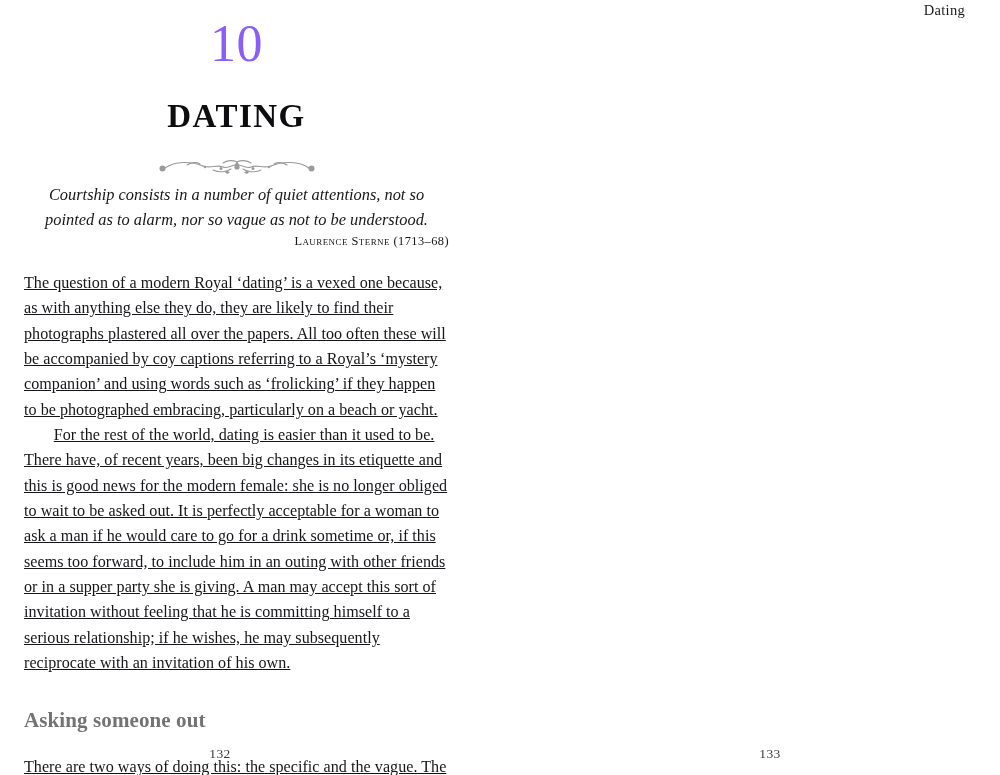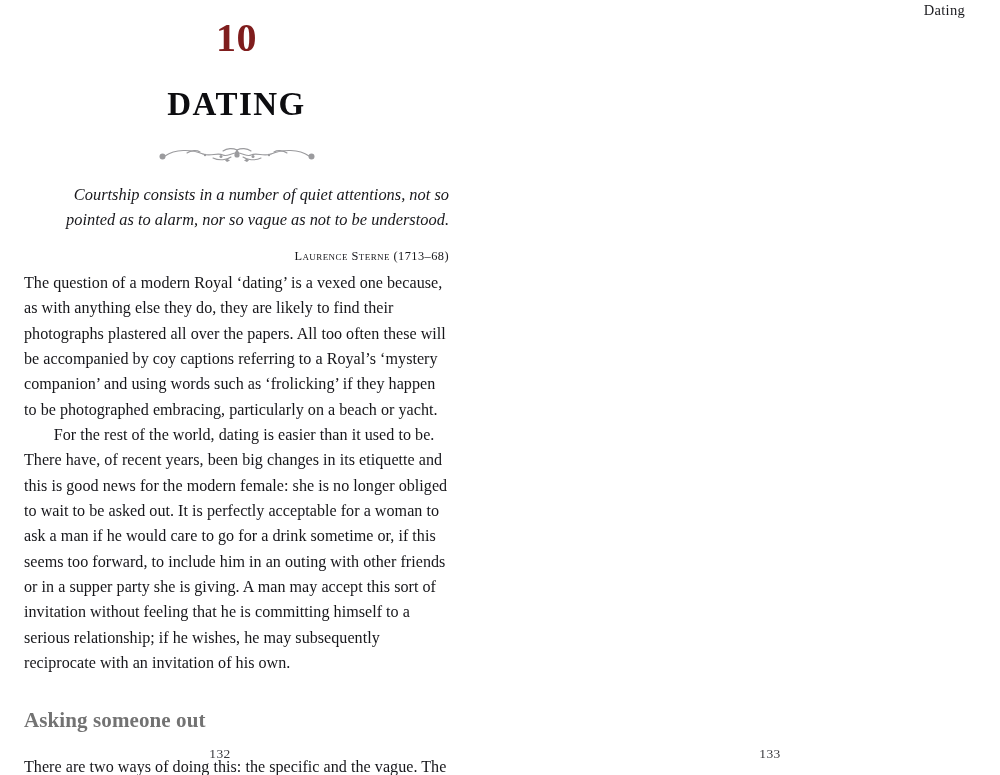--- a/index.html
+++ b/index.html
@@ -43,24 +43,24 @@
 
   
   .chapter-opener {
     position: absolute;
     top: 18px;
     left: 24px;
     width: 425px;
     text-align: center;
   }
   .chapter-number {
-    font-size: 40px;
+    font-size: 52px;
     line-height: 1;
-    color: #7f1d1d;
-    font-weight: 700;
+    color: #8b5cf6;
+    font-weight: 400;
     letter-spacing: 0.01em;
   }
   .chapter-title {
     margin-top: 30px;
     font-size: 33px;
     font-weight: 700;
     letter-spacing: 0.045em;
     color: #0d0d10;
     line-height: 1;
   }
@@ -79,24 +79,24 @@
     position: absolute;
     top: 183px;
     left: 24px;
     width: 425px;
   }
   .epigraph-text {
     font-style: italic;
     font-size: 16.4px;
     line-height: 24.5px;
     color: #17171b;
-    text-align: right;
+    text-align: center;
   }
   .epigraph-source {
-    margin-top: 17px;
+    margin-top: 2px;
     text-align: right;
     font-size: 12.4px;
     letter-spacing: 0.035em;
     color: #17171b;
     font-variant: small-caps;
     text-transform: none;
   }
 
   
   .column {
@@ -105,20 +105,21 @@
   }
   .col-left  { top: 270px; left: 24px; }
 
   .para {
     font-size: 16.1px;
     line-height: 25.35px;
     color: #16161a;
     margin: 0;
     text-align: left;
     letter-spacing: 0.002em;
+    text-decoration: underline;
   }
   .para.indent { text-indent: 1.85em; }
 
   .subheading {
     font-size: 21px;
     font-weight: 700;
     color: #737373;
     margin: 0;
     line-height: 1.15;
     letter-spacing: 0.005em;

